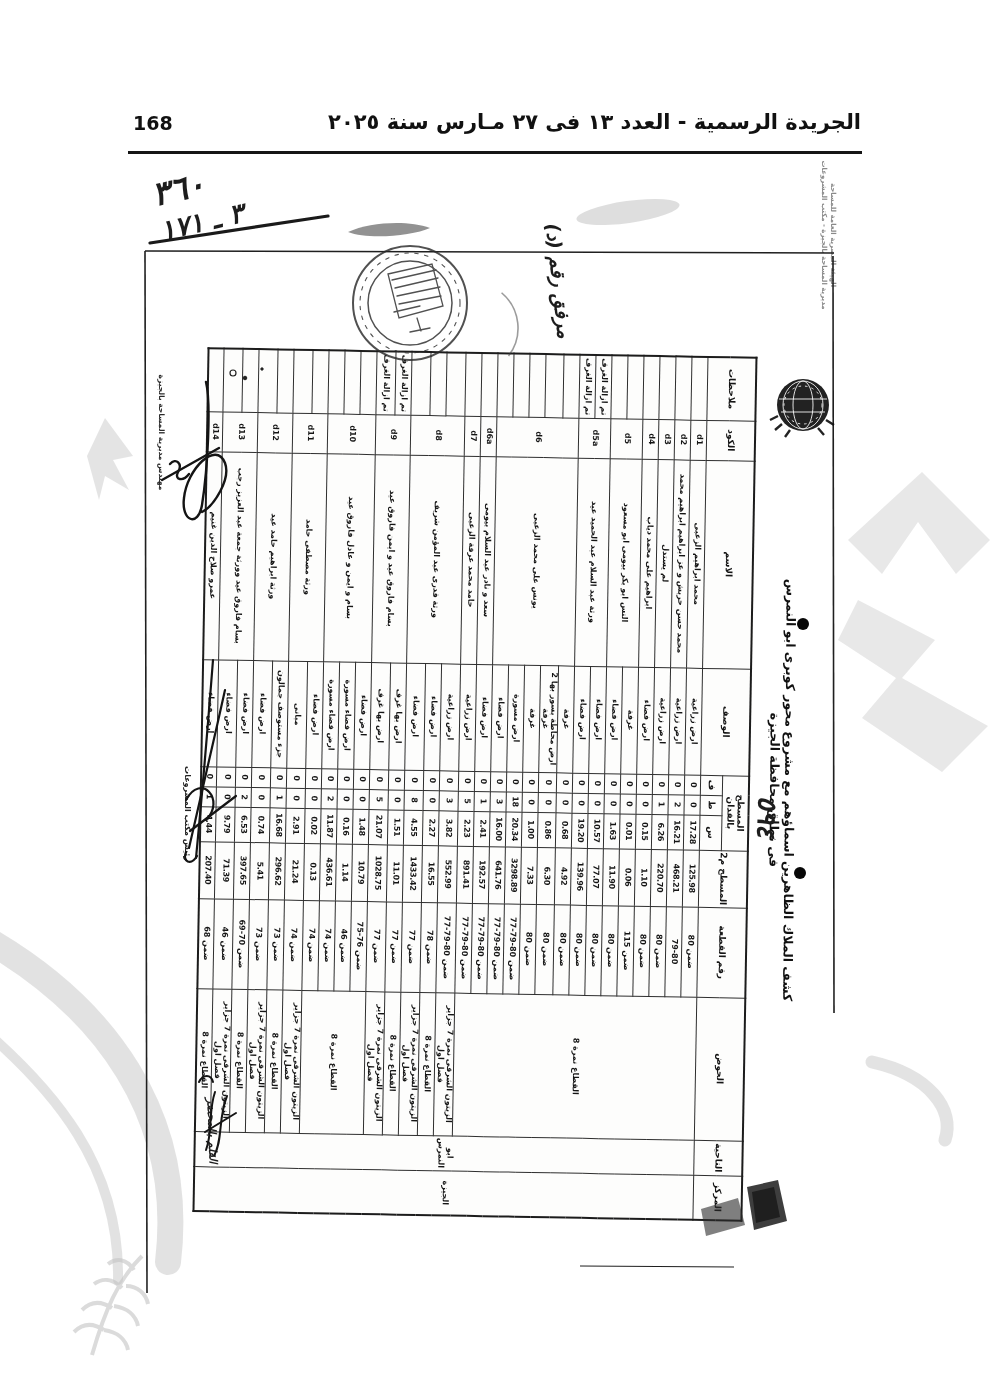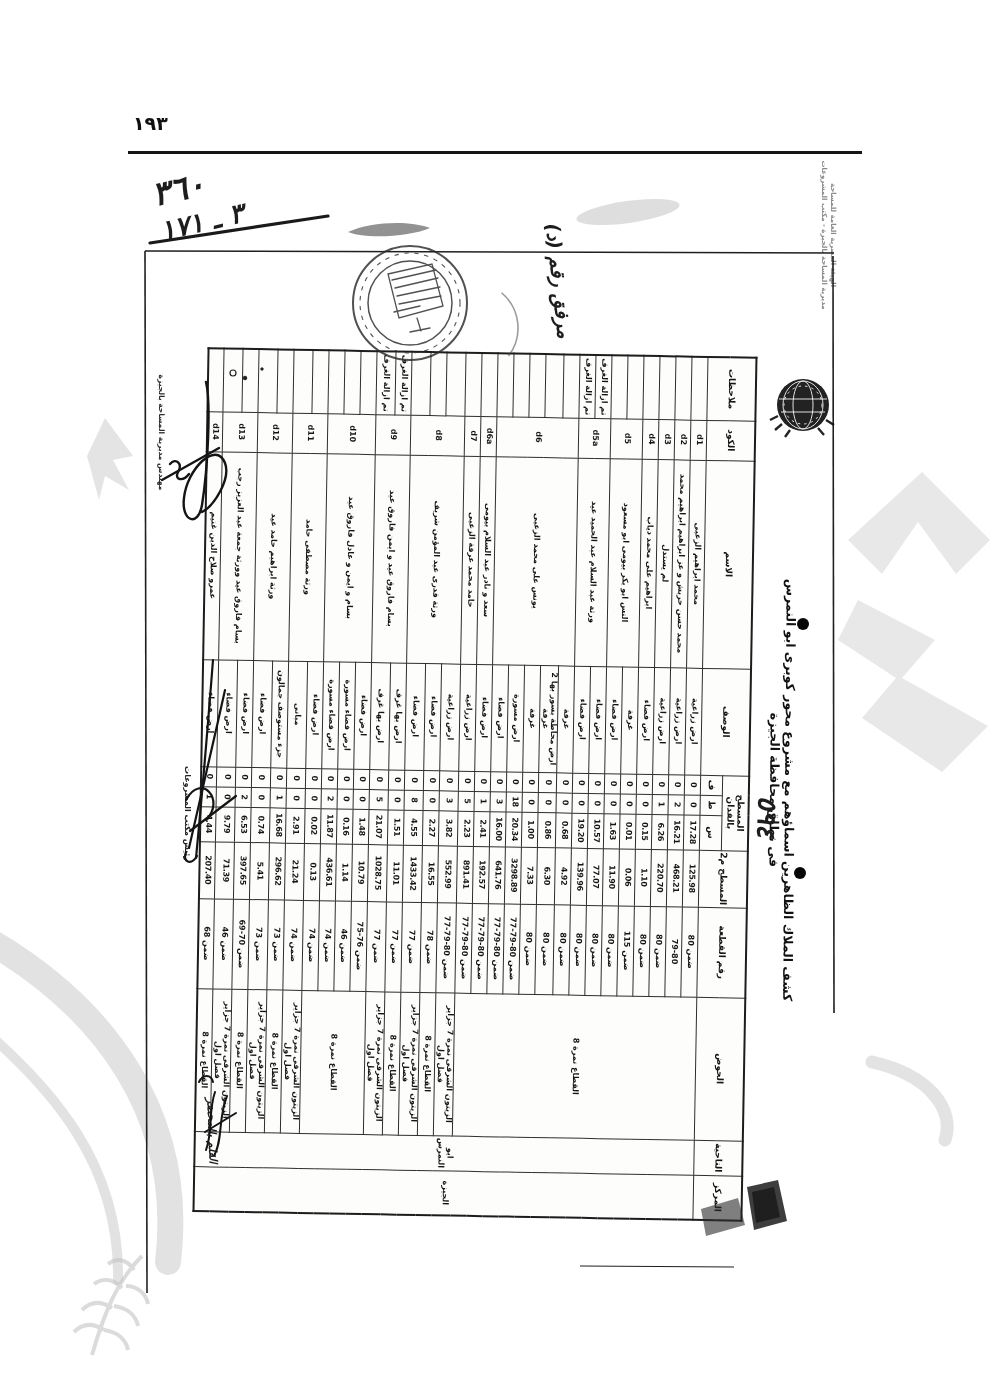--- a/index.html
+++ b/index.html
@@ -51,21 +51,22 @@
             font-size:8px;color:#222;font-weight:700;}
   .hand-clerk{left:148px;top:1118px;width:115px;height:26px;transform:rotate(88deg);
             font-size:11px;font-weight:700;}
 </style>
 </head>
 <body>
 
 <div class="page">
 
   <div class="gz-head">
-    <div class="gz-page-no">١٩٣</div>
+    <div class="gz-title">الجريدة الرسمية - العدد ١٣ فى ٢٧ مـارس سنة ٢٠٢٥</div>
+    <div class="gz-page-no">168</div>
   </div>
   <div class="gz-rule"></div>
 
   <svg class="svg-layer" width="991" height="1400" viewBox="0 0 991 1400">
     <g fill="none" stroke="#cccccc" opacity="0.55">
       <path d="M-30,930 C110,1005 185,1120 168,1262" stroke-width="26" stroke-linecap="round"></path>
       <path d="M-40,1010 C60,1090 120,1170 118,1280" stroke-width="10" stroke-linecap="round"></path>
       <path d="M872,1062 C930,1075 955,1110 945,1140" stroke-width="13" stroke-linecap="round"></path>
     </g>
     <g fill="#d2d2d2" opacity="0.5">

